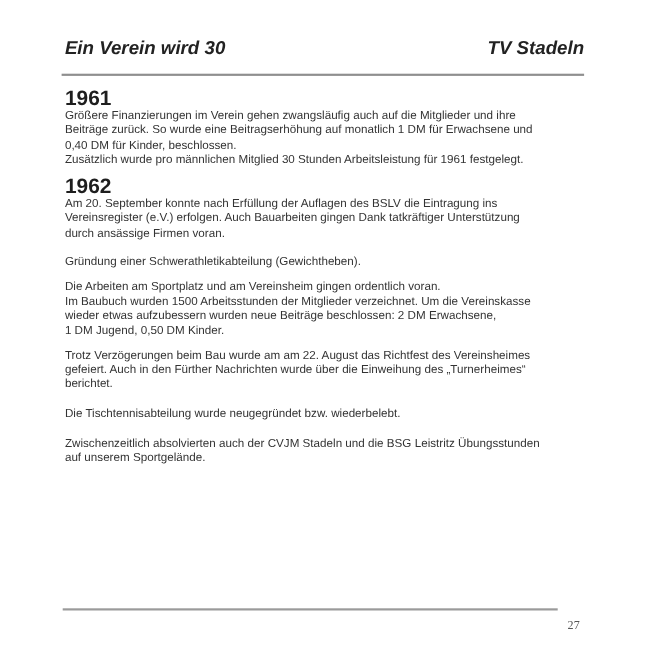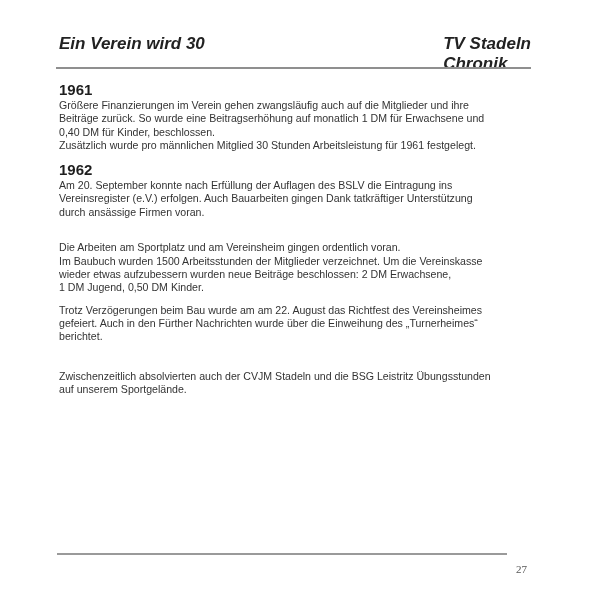--- a/index.html
+++ b/index.html
@@ -2,62 +2,63 @@
 <html><head>
 <meta charset="utf-8">
 <style>
   html, body { margin:0; padding:0; background:#ffffff; }
   body { width:610px; height:600px; position:relative; overflow:hidden; font-family:"Liberation Sans", sans-serif; color:#2a2a2a; }
   .hdr-left { position:absolute; left:59px; top:34px; font-size:17px; font-style:italic; font-weight:bold; color:#222; }
   .hdr-right { position:absolute; right:79px; top:34px; font-size:17px; font-style:italic; font-weight:bold; color:#222; line-height:20px; }
   .rule-top { position:absolute; left:56px; top:67px; width:475px; height:2px; background:#8f8f8f; }
   .content { position:absolute; left:59px; top:81px; width:480px; }
   .section { margin-bottom:9px; }
-  .year { font-size:15px; font-weight:bold; color:#1e1e1e; line-height:17px; margin-bottom:1px; }
+  .year { font-size:19px; font-weight:bold; color:#1e1e1e; line-height:17px; margin-bottom:1px; }
   .para { font-size:10.6px; line-height:13.3px; color:#333; margin:0; white-space:pre-line; }
   .gap { height:13.3px; }
   .rule-bottom { position:absolute; left:57px; top:553px; width:450px; height:2px; background:#9a9a9a; }
   .pagenum { position:absolute; left:516px; top:563px; font-family:"Liberation Serif", serif; font-size:11px; color:#555; }
 </style>
 </head>
 <body>
 
 <div class="hdr-left">Ein Verein wird 30</div>
 <div class="hdr-right">
   <div>TV Stadeln</div>
-  <div>Chronik</div>
 </div>
 <div class="rule-top"></div>
 
 <div class="content">
   <div class="section">
     <div class="year">1961</div>
     <p class="para">Größere Finanzierungen im Verein gehen zwangsläufig auch auf die Mitglieder und ihre
 Beiträge zurück. So wurde eine Beitragserhöhung auf monatlich 1 DM für Erwachsene und
 0,40 DM für Kinder, beschlossen.
 Zusätzlich wurde pro männlichen Mitglied 30 Stunden Arbeitsleistung für 1961 festgelegt.</p>
   </div>
   <div class="section">
     <div class="year">1962</div>
     <p class="para">Am 20. September konnte nach Erfüllung der Auflagen des BSLV die Eintragung ins
 Vereinsregister (e.V.) erfolgen. Auch Bauarbeiten gingen Dank tatkräftiger Unterstützung
 durch ansässige Firmen voran.</p>
     <div class="gap"></div>
+    <p class="para">Gründung einer Schwerathletikabteilung (Gewichtheben).</p>
   </div>
   <div class="section">
     <p class="para">Die Arbeiten am Sportplatz und am Vereinsheim gingen ordentlich voran.
 Im Baubuch wurden 1500 Arbeitsstunden der Mitglieder verzeichnet. Um die Vereinskasse
 wieder etwas aufzubessern wurden neue Beiträge beschlossen: 2 DM Erwachsene,
 1 DM Jugend, 0,50 DM Kinder.</p>
   </div>
   <div class="section">
     <p class="para">Trotz Verzögerungen beim  Bau wurde am am 22. August das Richtfest des Vereinsheimes
 gefeiert. Auch in den Fürther Nachrichten wurde über die Einweihung des „Turnerheimes“
 berichtet.</p>
     <div class="gap"></div>
+    <p class="para">Die Tischtennisabteilung wurde neugegründet bzw. wiederbelebt.</p>
     <div class="gap"></div>
     <p class="para">Zwischenzeitlich absolvierten auch der CVJM Stadeln und die BSG Leistritz Übungsstunden
 auf unserem Sportgelände.</p>
   </div>
 </div>
 
 <div class="rule-bottom"></div>
 <div class="pagenum">27</div>
 
 </body></html>

